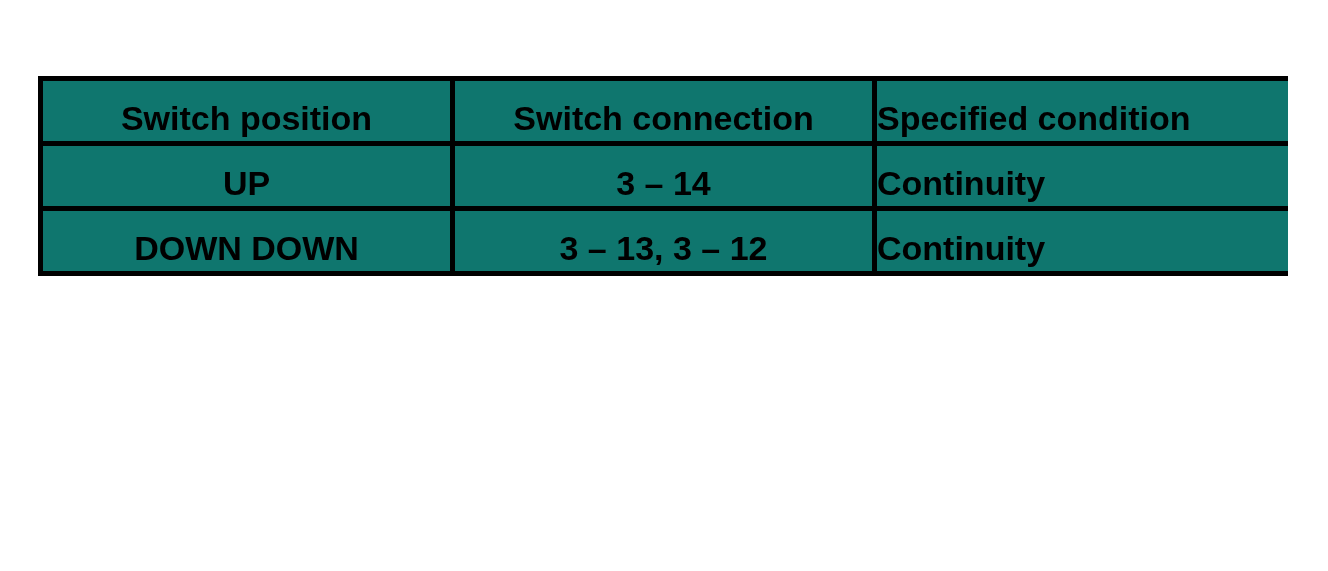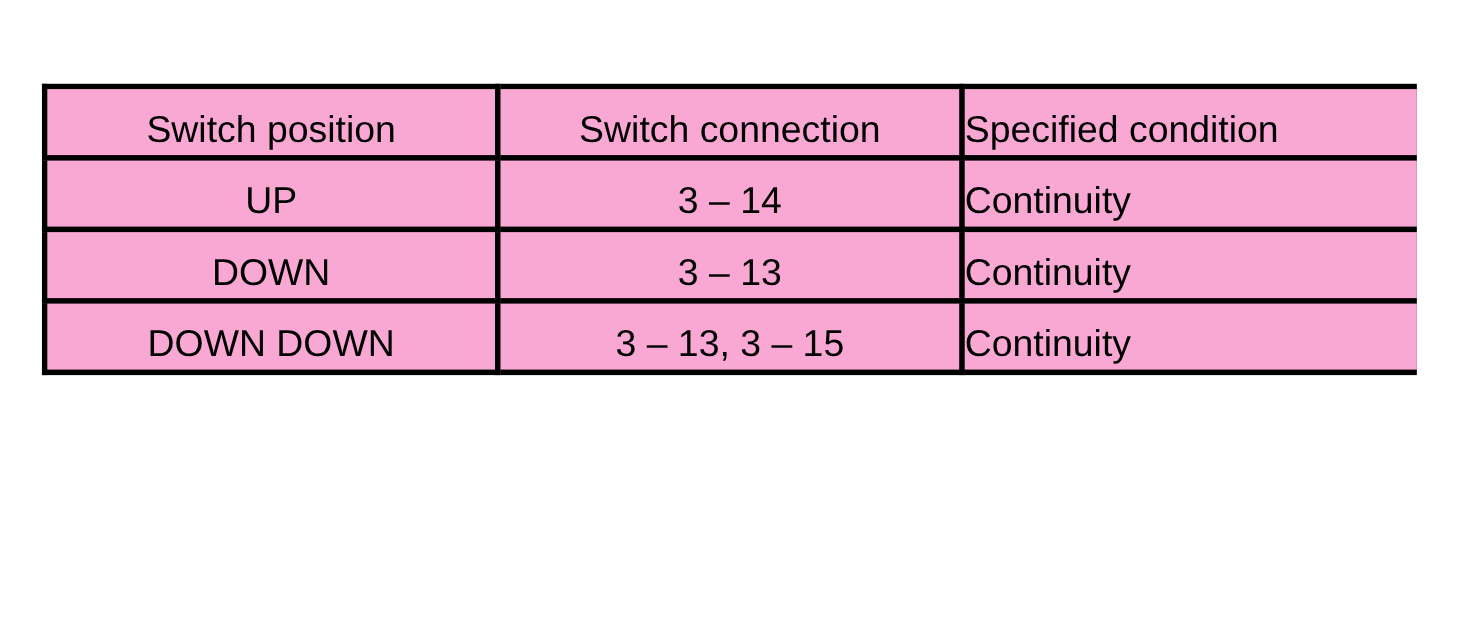--- a/index.html
+++ b/index.html
@@ -40,24 +40,24 @@
     width: 1250px;
     border: 5px solid #000;
     background: #fff;
   }
   .spec-table td,
   .spec-table th {
     border: 5px solid #000;
     padding: 0;
     height: 60px;
     vertical-align: bottom;
-    font-weight: normal;
+    font-weight: bold;
     font-size: 34px;
     line-height: 1.0;
-    background: #f9a8d4;
+    background: #0f766e;
   }
   
   .col-switch   { width: 412px; }
   .col-tester   { width: 422px; }
   .col-condition{ width: 416px; }
 
   .cell-inner {
     display: block;
     padding-bottom: 6px;
   }
@@ -107,35 +107,24 @@
           </td>
           <td class="center">
             <span class="cell-inner">3 – 14</span>
           </td>
           <td class="left">
             <span class="cell-inner">Continuity</span>
           </td>
         </tr>
         <tr>
           <td class="center">
-            <span class="cell-inner">DOWN</span>
-          </td>
-          <td class="center">
-            <span class="cell-inner">3 – 13</span>
-          </td>
-          <td class="left">
-            <span class="cell-inner">Continuity</span>
-          </td>
-        </tr>
-        <tr>
-          <td class="center">
             <span class="cell-inner">DOWN DOWN</span>
           </td>
           <td class="center">
-            <span class="cell-inner">3 – 13, 3 – 15</span>
+            <span class="cell-inner">3 – 13, 3 – 12</span>
           </td>
           <td class="left">
             <span class="cell-inner">Continuity</span>
           </td>
         </tr>
       </tbody>
     </table>
   </div>
 
 

